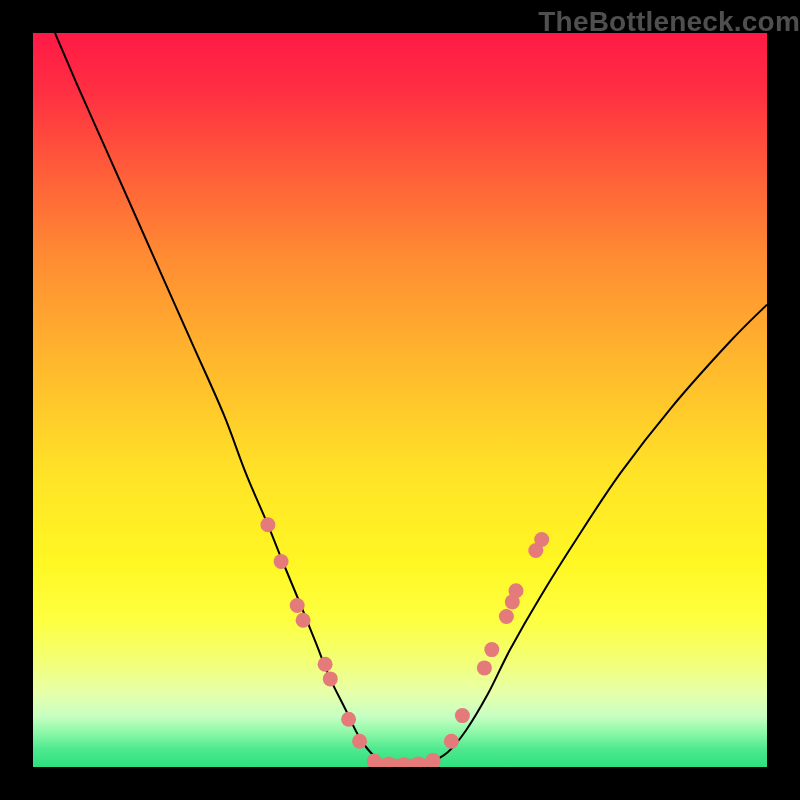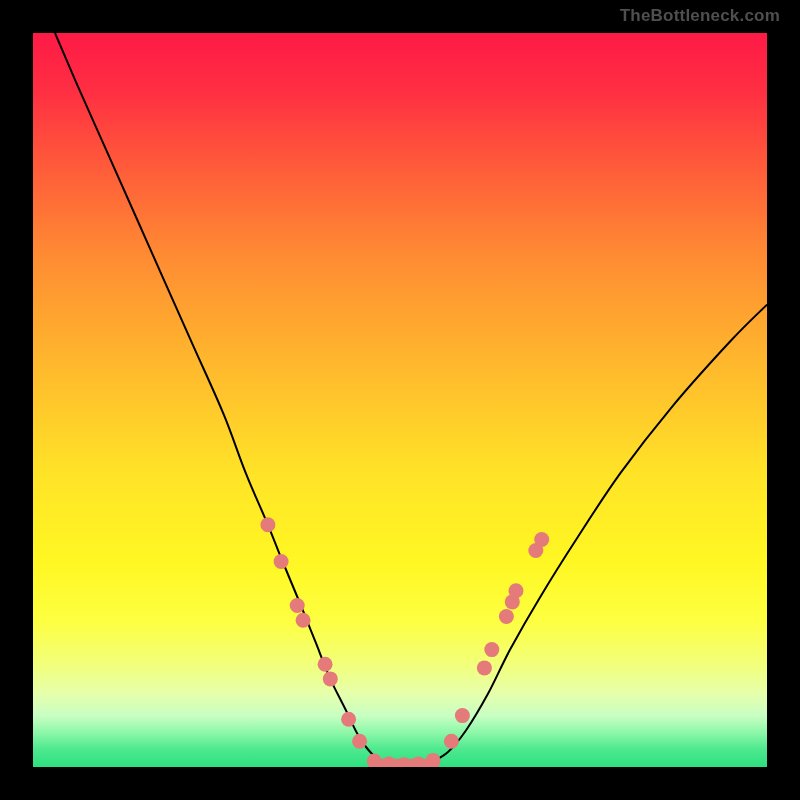--- a/index.html
+++ b/index.html
@@ -38,23 +38,23 @@
     position: absolute;
     left: 0;
     top: 0;
     width: 734px;
     height: 734px;
     pointer-events: none;
   }
   .watermark {
     position: absolute;
     top: 6px;
-    right: 20px;
+    right: 0;
     font-family: Arial, Helvetica, sans-serif;
-    font-size: 17px;
+    font-size: 28px;
     font-weight: 600;
     color: #4f4f4f;
     letter-spacing: 0.2px;
   }
 </style>
 </head>
 <body>
 
 <div class="frame">
 

